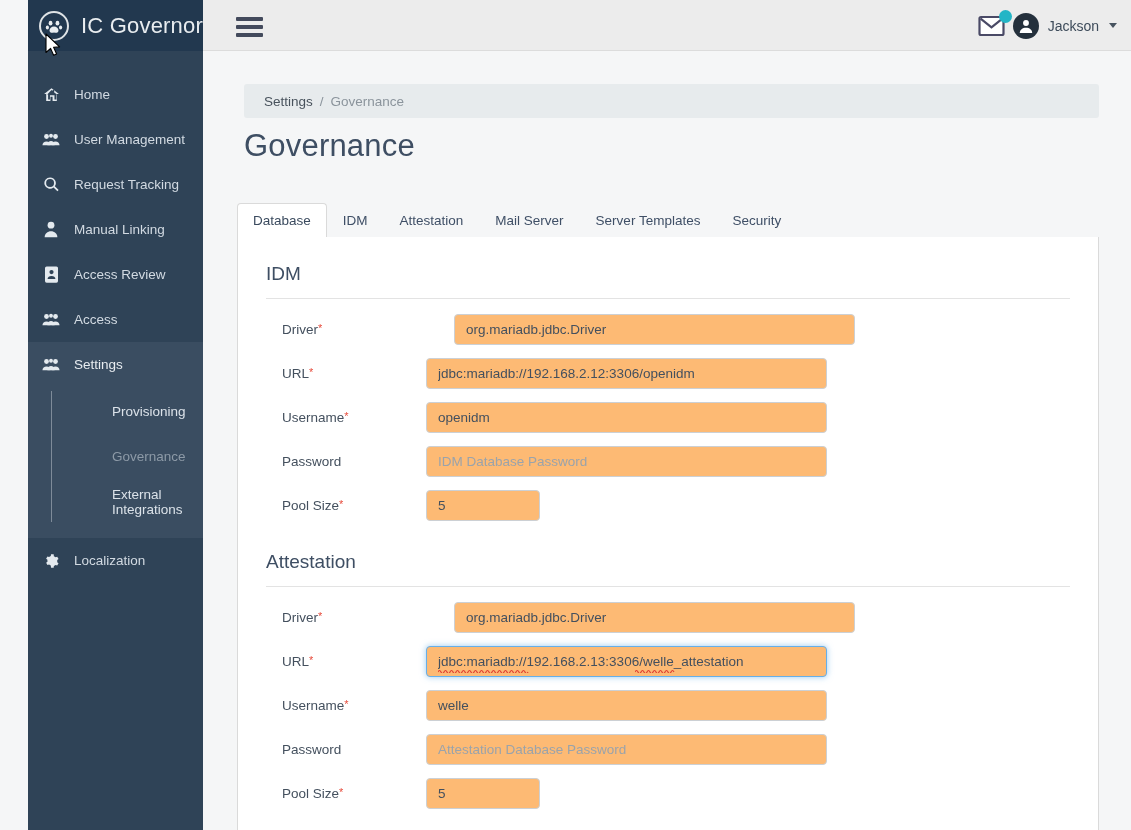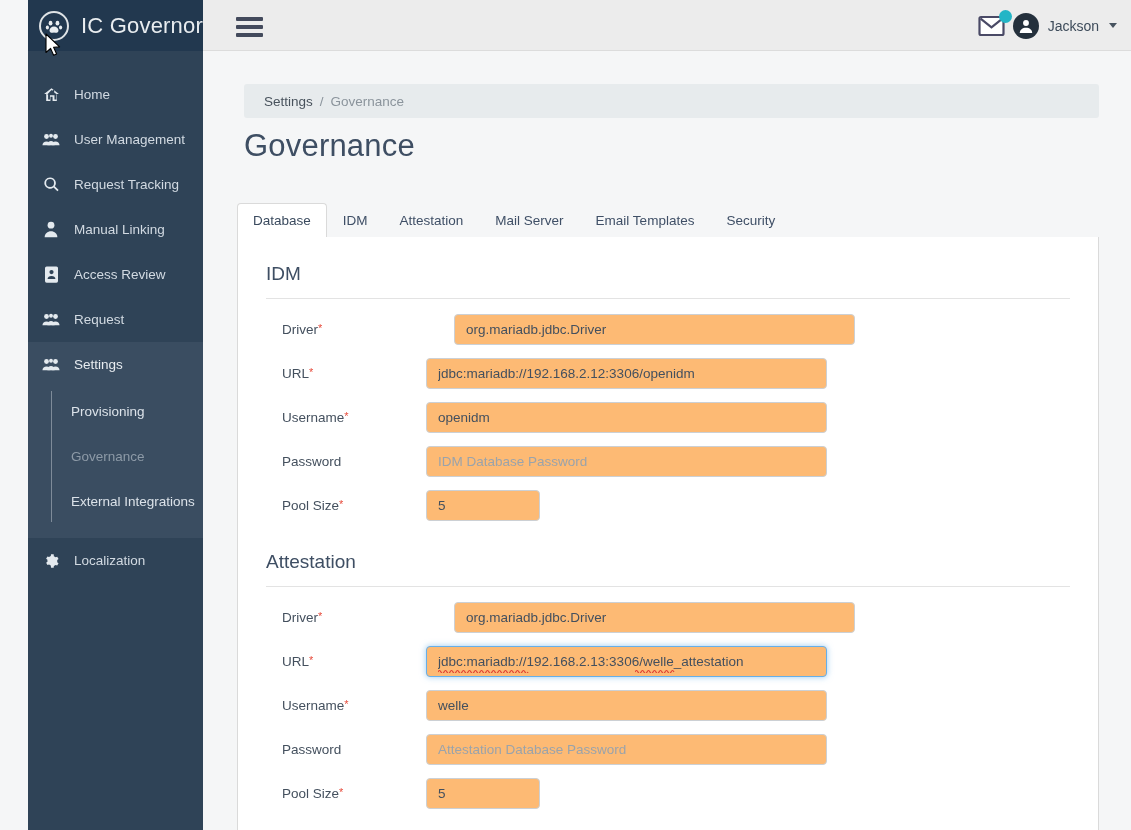--- a/index.html
+++ b/index.html
@@ -69,21 +69,21 @@
     position: relative;
   }
   .submenu::before {
     content: "";
     position: absolute; left: 23px; top: 4px; bottom: 16px;
     width: 1px; background: #7e8b99;
   }
   .sub-item {
     height: 45px;
     display: flex; align-items: center;
-    padding-left: 43px;
+    padding-left: 84px;
     font-size: 13.5px;
     color: #dbe2e9;
     cursor: pointer;
   }
   .sub-item.current { color: #8d9aa7; }
 
   
   #topbar {
     position: absolute; left: 203px; top: 0;
     width: 928px; height: 51px;
@@ -312,21 +312,21 @@
     <div class="nav-item">
       <span class="nav-ico">
         <svg width="18" height="15" viewBox="0 0 24 18">
             <circle cx="6" cy="5" r="3.2"></circle>
             <circle cx="18" cy="5" r="3.2"></circle>
             <circle cx="12" cy="4" r="2.6"></circle>
             <path d="M.6 16.5c0-3 2.4-5 5.4-5s5.4 2 5.4 5H.6zM12.6 16.5c0-3 2.4-5 5.4-5s5.4 2 5.4 5H12.6z"></path>
             <path d="M7.2 16.5c0-3.2 2.2-5.4 4.8-5.4s4.8 2.2 4.8 5.4H7.2z"></path>
           </svg>
       </span>
-      <span class="nav-label">Request</span>
+      <span class="nav-label">Access</span>
       <i class="caret down"></i>
     </div>
 
     <div class="nav-item active">
       <span class="nav-ico">
         <svg width="18" height="15" viewBox="0 0 24 18">
             <circle cx="6" cy="5" r="3.2"></circle>
             <circle cx="18" cy="5" r="3.2"></circle>
             <circle cx="12" cy="4" r="2.6"></circle>
             <path d="M.6 16.5c0-3 2.4-5 5.4-5s5.4 2 5.4 5H.6zM12.6 16.5c0-3 2.4-5 5.4-5s5.4 2 5.4 5H12.6z"></path>
@@ -396,21 +396,21 @@
     <span class="bc-leaf">Governance</span>
   </div>
 
   <h1 class="page-title">Governance</h1>
 
   <div class="tabs">
     <div class="tab active">Database</div>
     <div class="tab">IDM</div>
     <div class="tab">Attestation</div>
     <div class="tab">Mail Server</div>
-    <div class="tab">Email Templates</div>
+    <div class="tab">Server Templates</div>
     <div class="tab">Security</div>
   </div>
 
   <div class="card">
 
     <div class="section-title">IDM</div>
     <div class="section-rule"></div>
 
     <div class="form-row spaced">
       <span class="f-label"><span>Driver</span><span class="req">*</span></span>

